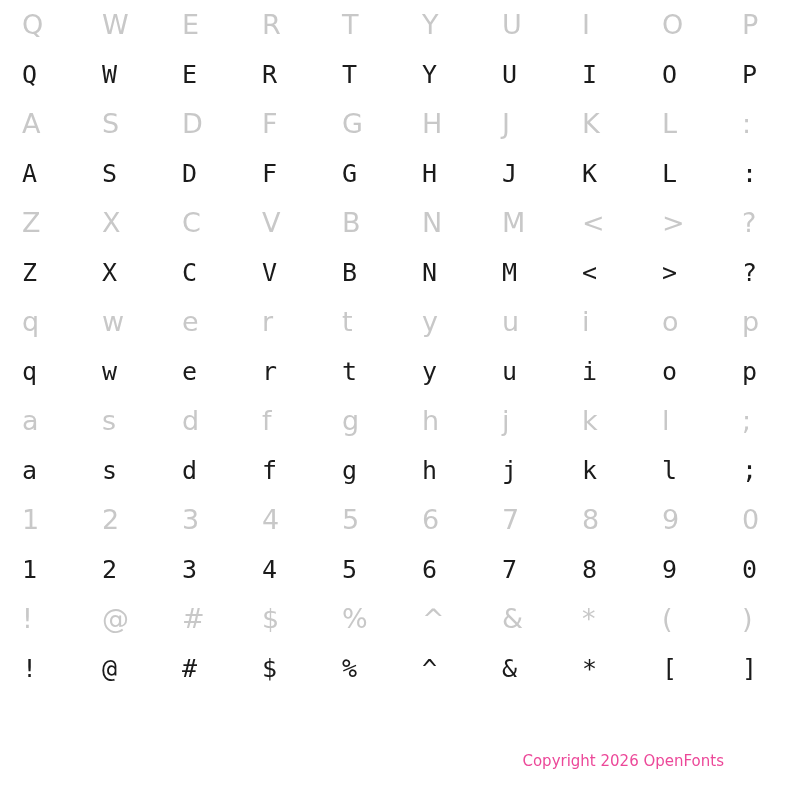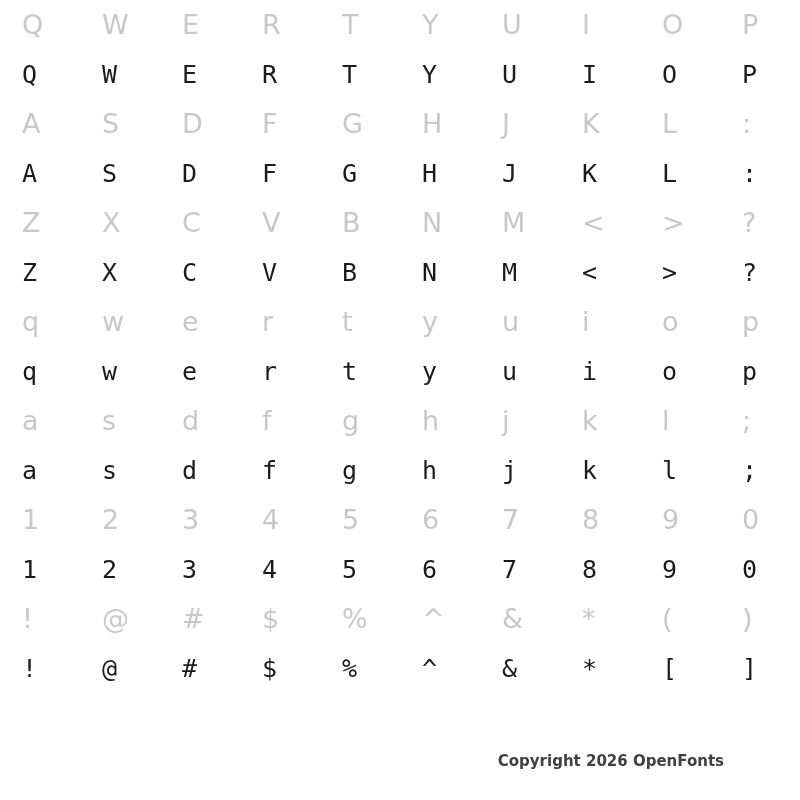--- a/index.html
+++ b/index.html
@@ -48,24 +48,23 @@
     color: #1b1b1b;
     font-family: "DejaVu Sans Mono", monospace;
     font-weight: 500;
     font-size: 25px;
   }
   .copyright {
     position: absolute;
     right: 76px;
     bottom: 30px;
     font-size: 15px;
-    color: #404040;
+    color: #ec4899;
     font-family: "DejaVu Sans", sans-serif;
     white-space: nowrap;
-    font-weight: bold;
   }
 </style>
 </head>
 <body>
 
 <div id="specimen">
   <div class="grid">
 
     <div class="row-light" style="display:contents">
       <div class="cell">Q</div>

